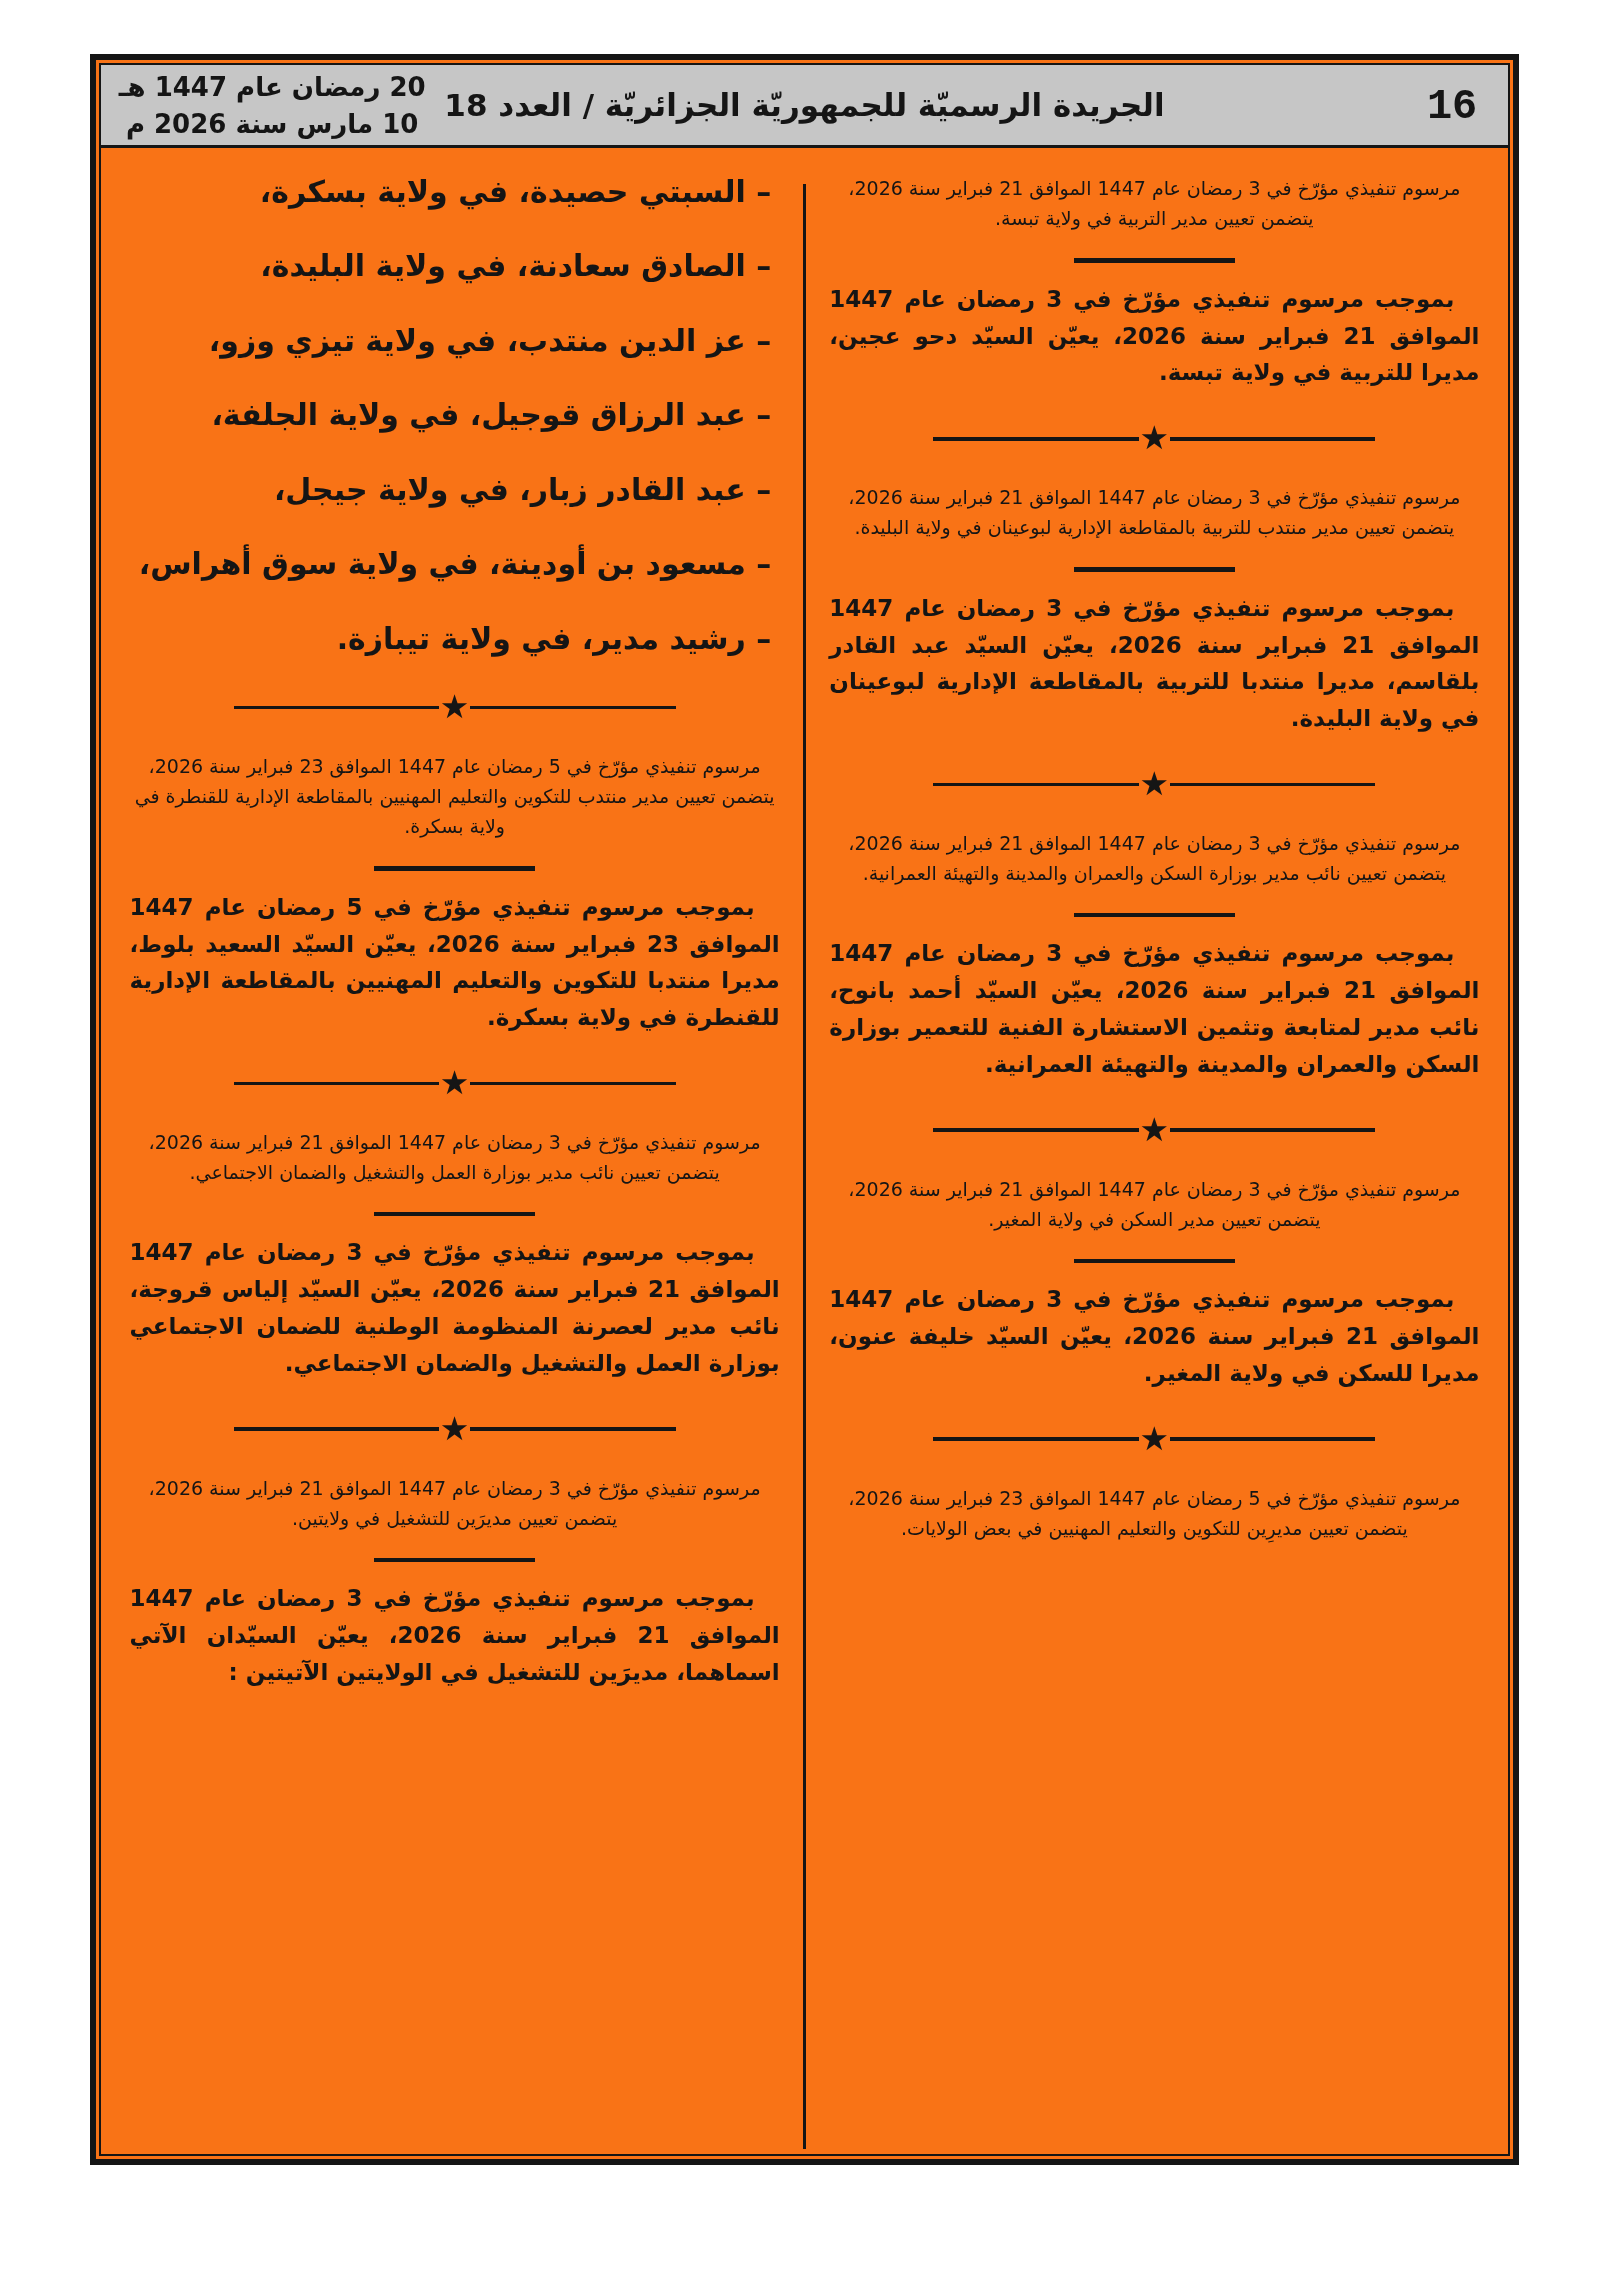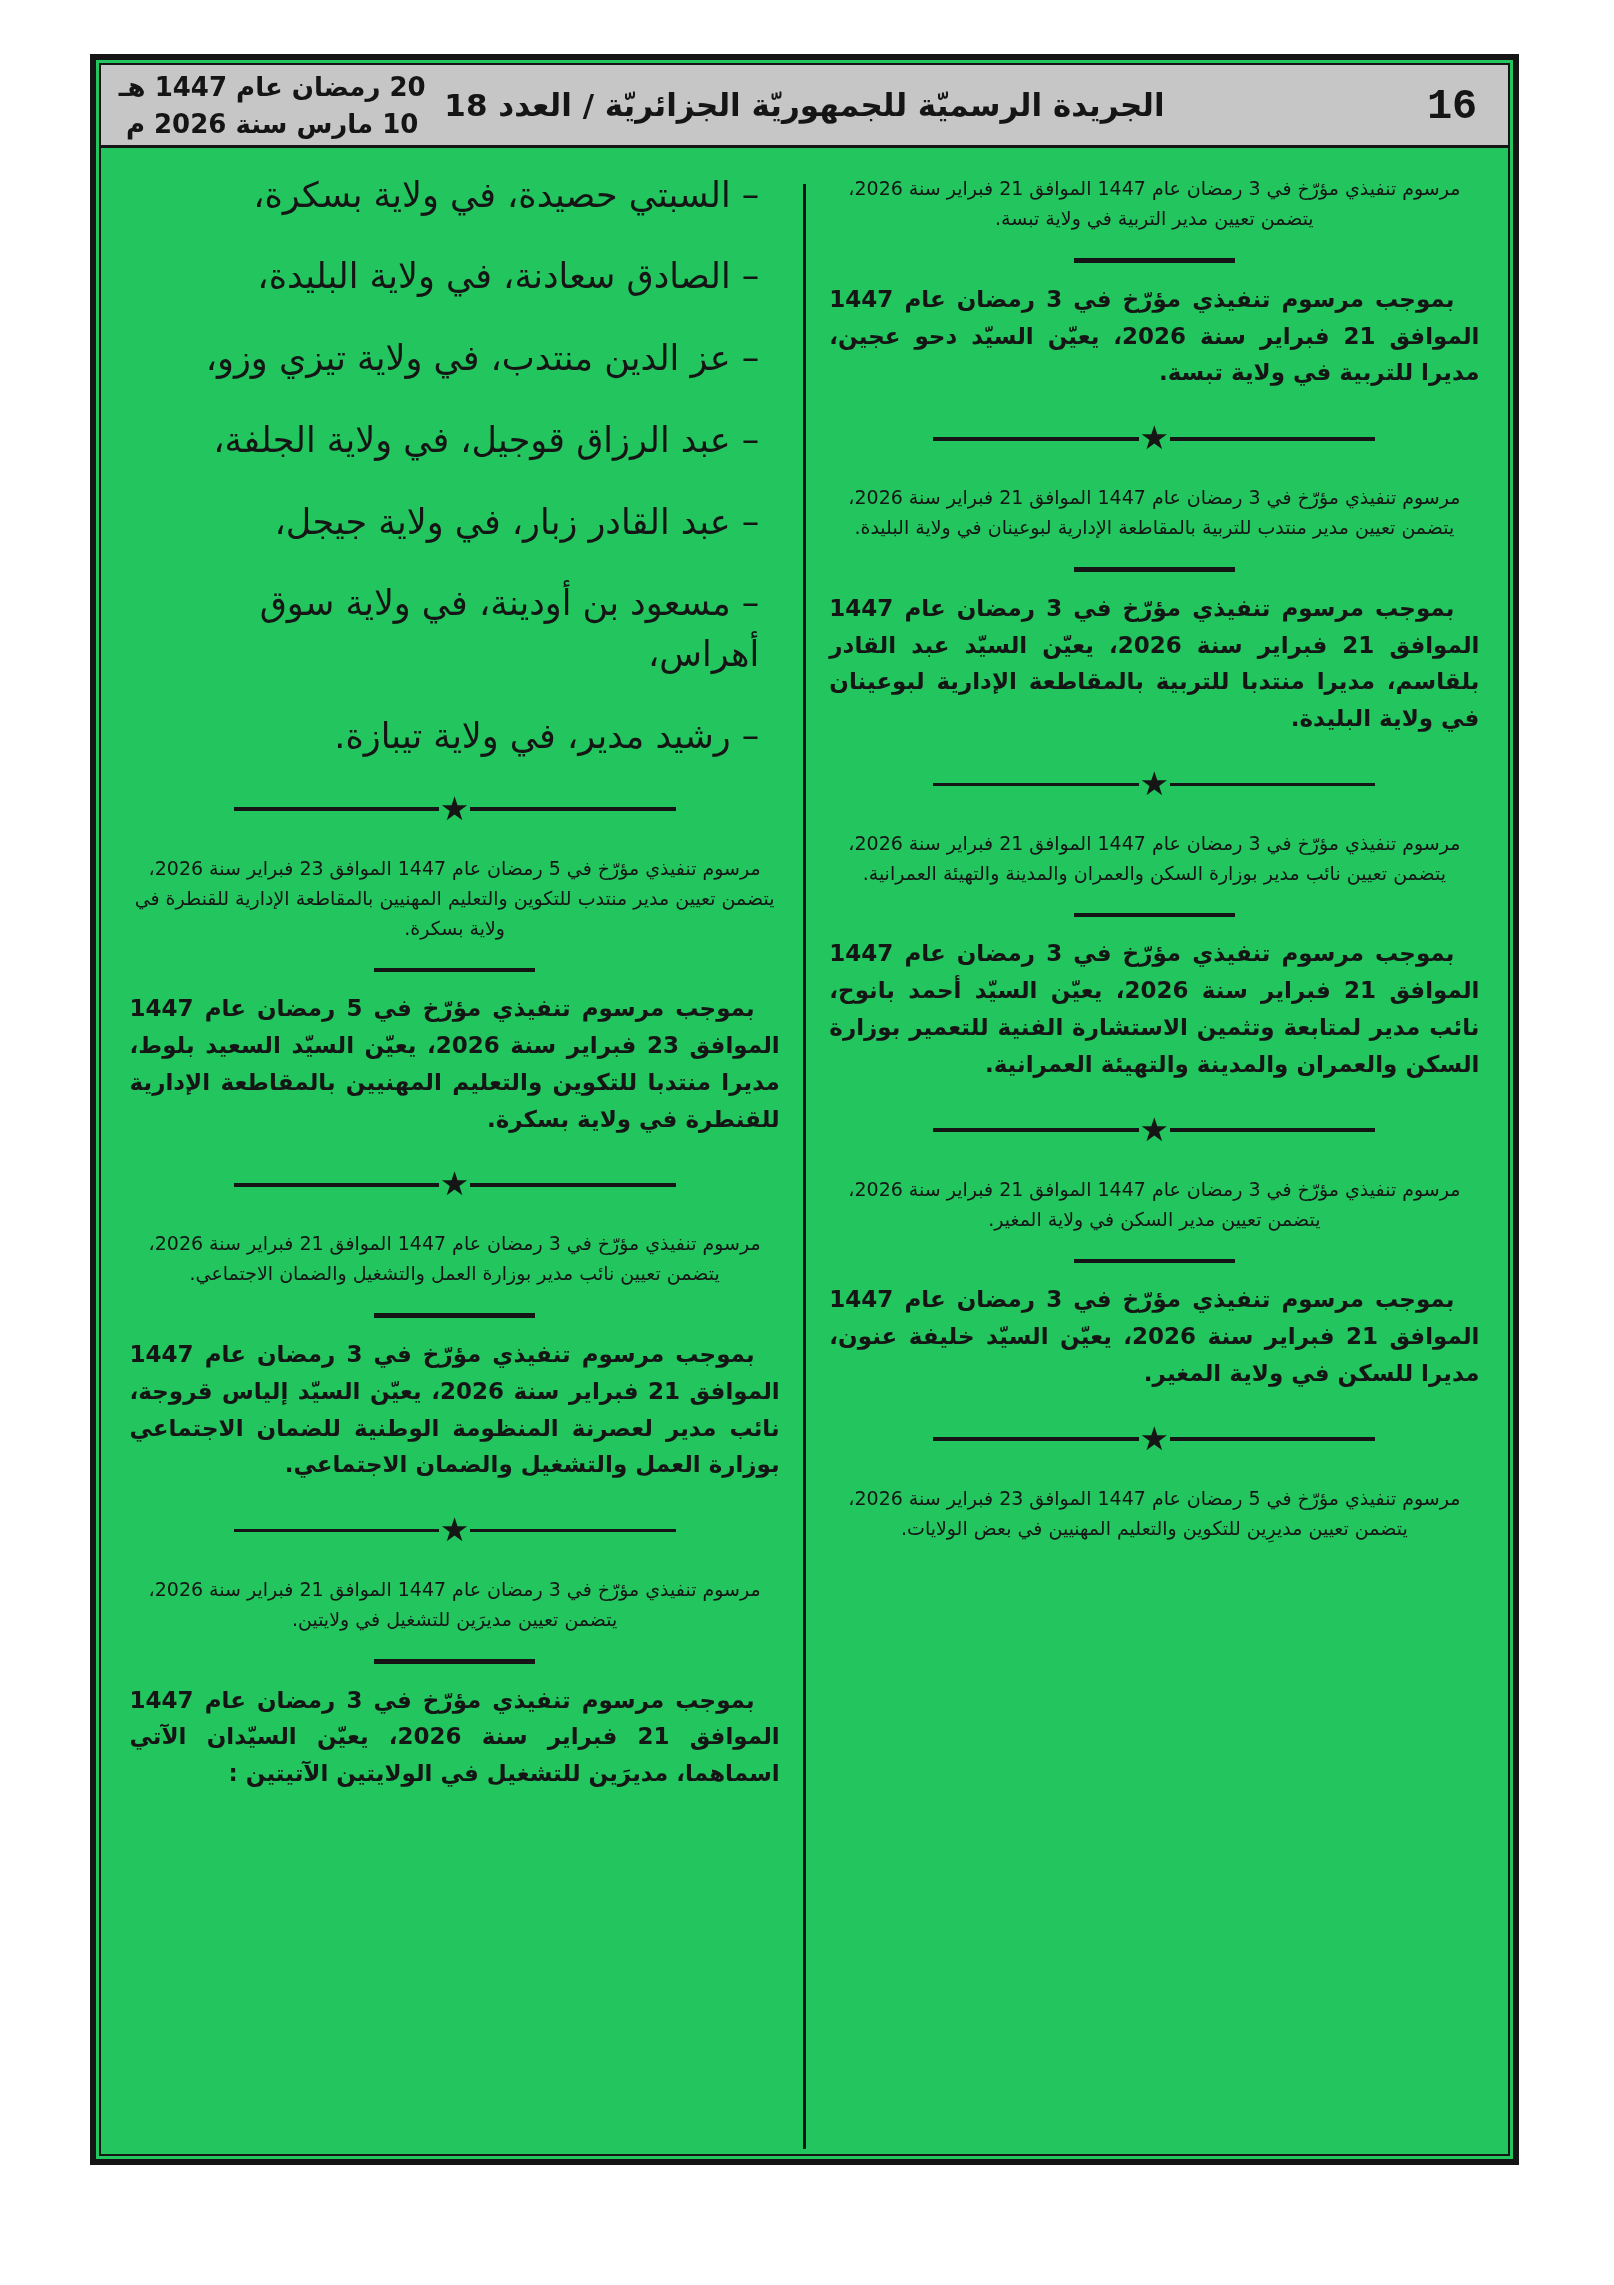--- a/index.html
+++ b/index.html
@@ -7,21 +7,21 @@
     --header-bg:#c6c6c6;
   }
   html,body{margin:0;padding:0;}
   body{
     width:1615px;height:2285px;position:relative;background:#ffffff;
     font-family:"DejaVu Sans","Liberation Sans",sans-serif;
     color:var(--ink);
   }
   .page-frame{
     position:absolute;left:90px;top:54px;width:1429px;height:2111px;
-    border:6.3px solid var(--ink);box-sizing:border-box;background:#22c55e;
+    border:6.3px solid var(--ink);box-sizing:border-box;background:#f97316;
   }
   .frame-inner{
     position:absolute;inset:2.7px;border:2.7px solid var(--ink);
     display:flex;flex-direction:column;overflow:hidden;box-sizing:border-box;
   }
   .header-bar{
     flex:none;height:83px;background:var(--header-bg);
     border-bottom:3.6px solid var(--ink);position:relative;box-sizing:border-box;
   }
   .masthead-dates{
@@ -60,22 +60,22 @@
     font-size:23px;font-weight:bold;text-align:justify;line-height:1.6;
     margin:18px 0 12.7px;text-indent:25px;
   }
   .star-sep{
     display:flex;align-items:center;justify-content:center;
     width:68%;margin:31px auto 20px;
   }
   .star-sep .l{flex:1;height:3.6px;background:var(--ink);}
   .star-sep .s{font-size:33px;line-height:1;margin:0 0.9px;transform:translateY(-0.9px);}
   .list-item{
-    font-size:35px;font-weight:normal;text-align:right;line-height:1.45;
-    margin:0 15px 31px;padding-right:5.4px;
+    font-size:30px;font-weight:bold;text-align:right;line-height:1.45;
+    margin:0 3px 31px;padding-right:5.4px;
   }
   .list-item:last-child{margin-bottom:9px;}
 </style>
 </head>
 <body>
 
 <div class="page-frame">
   <div class="frame-inner">
 
     <div class="header-bar">

